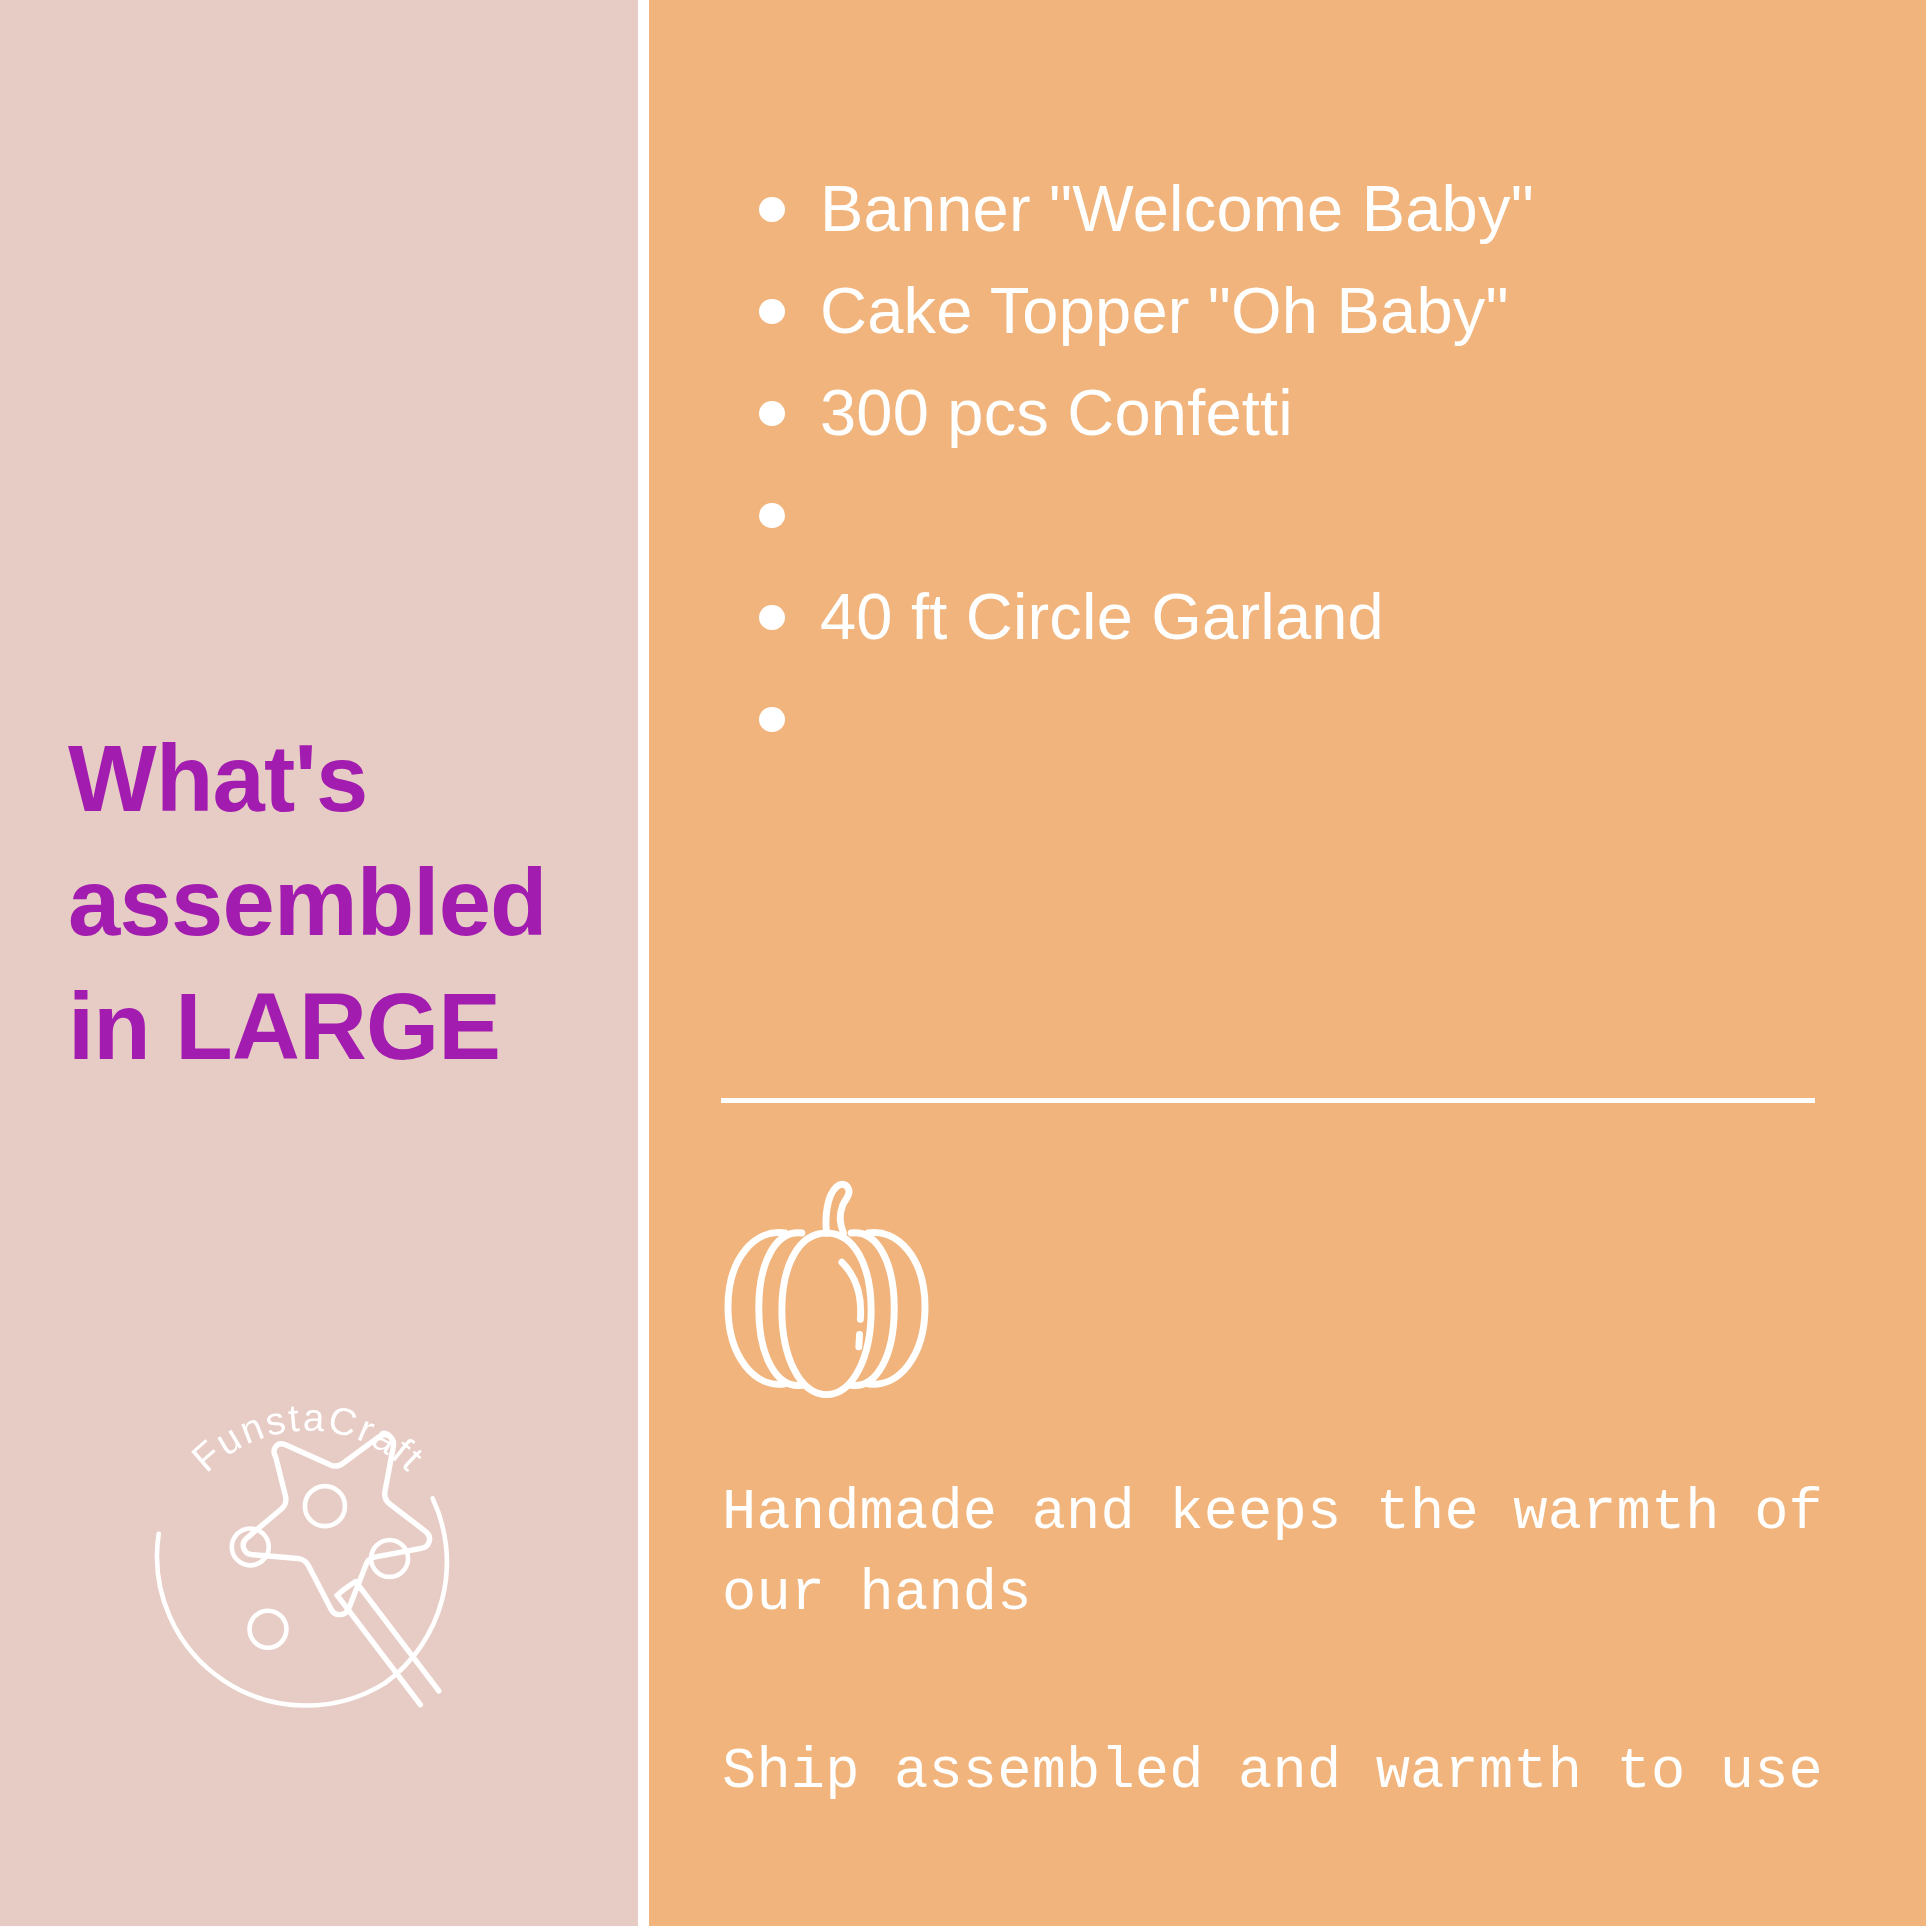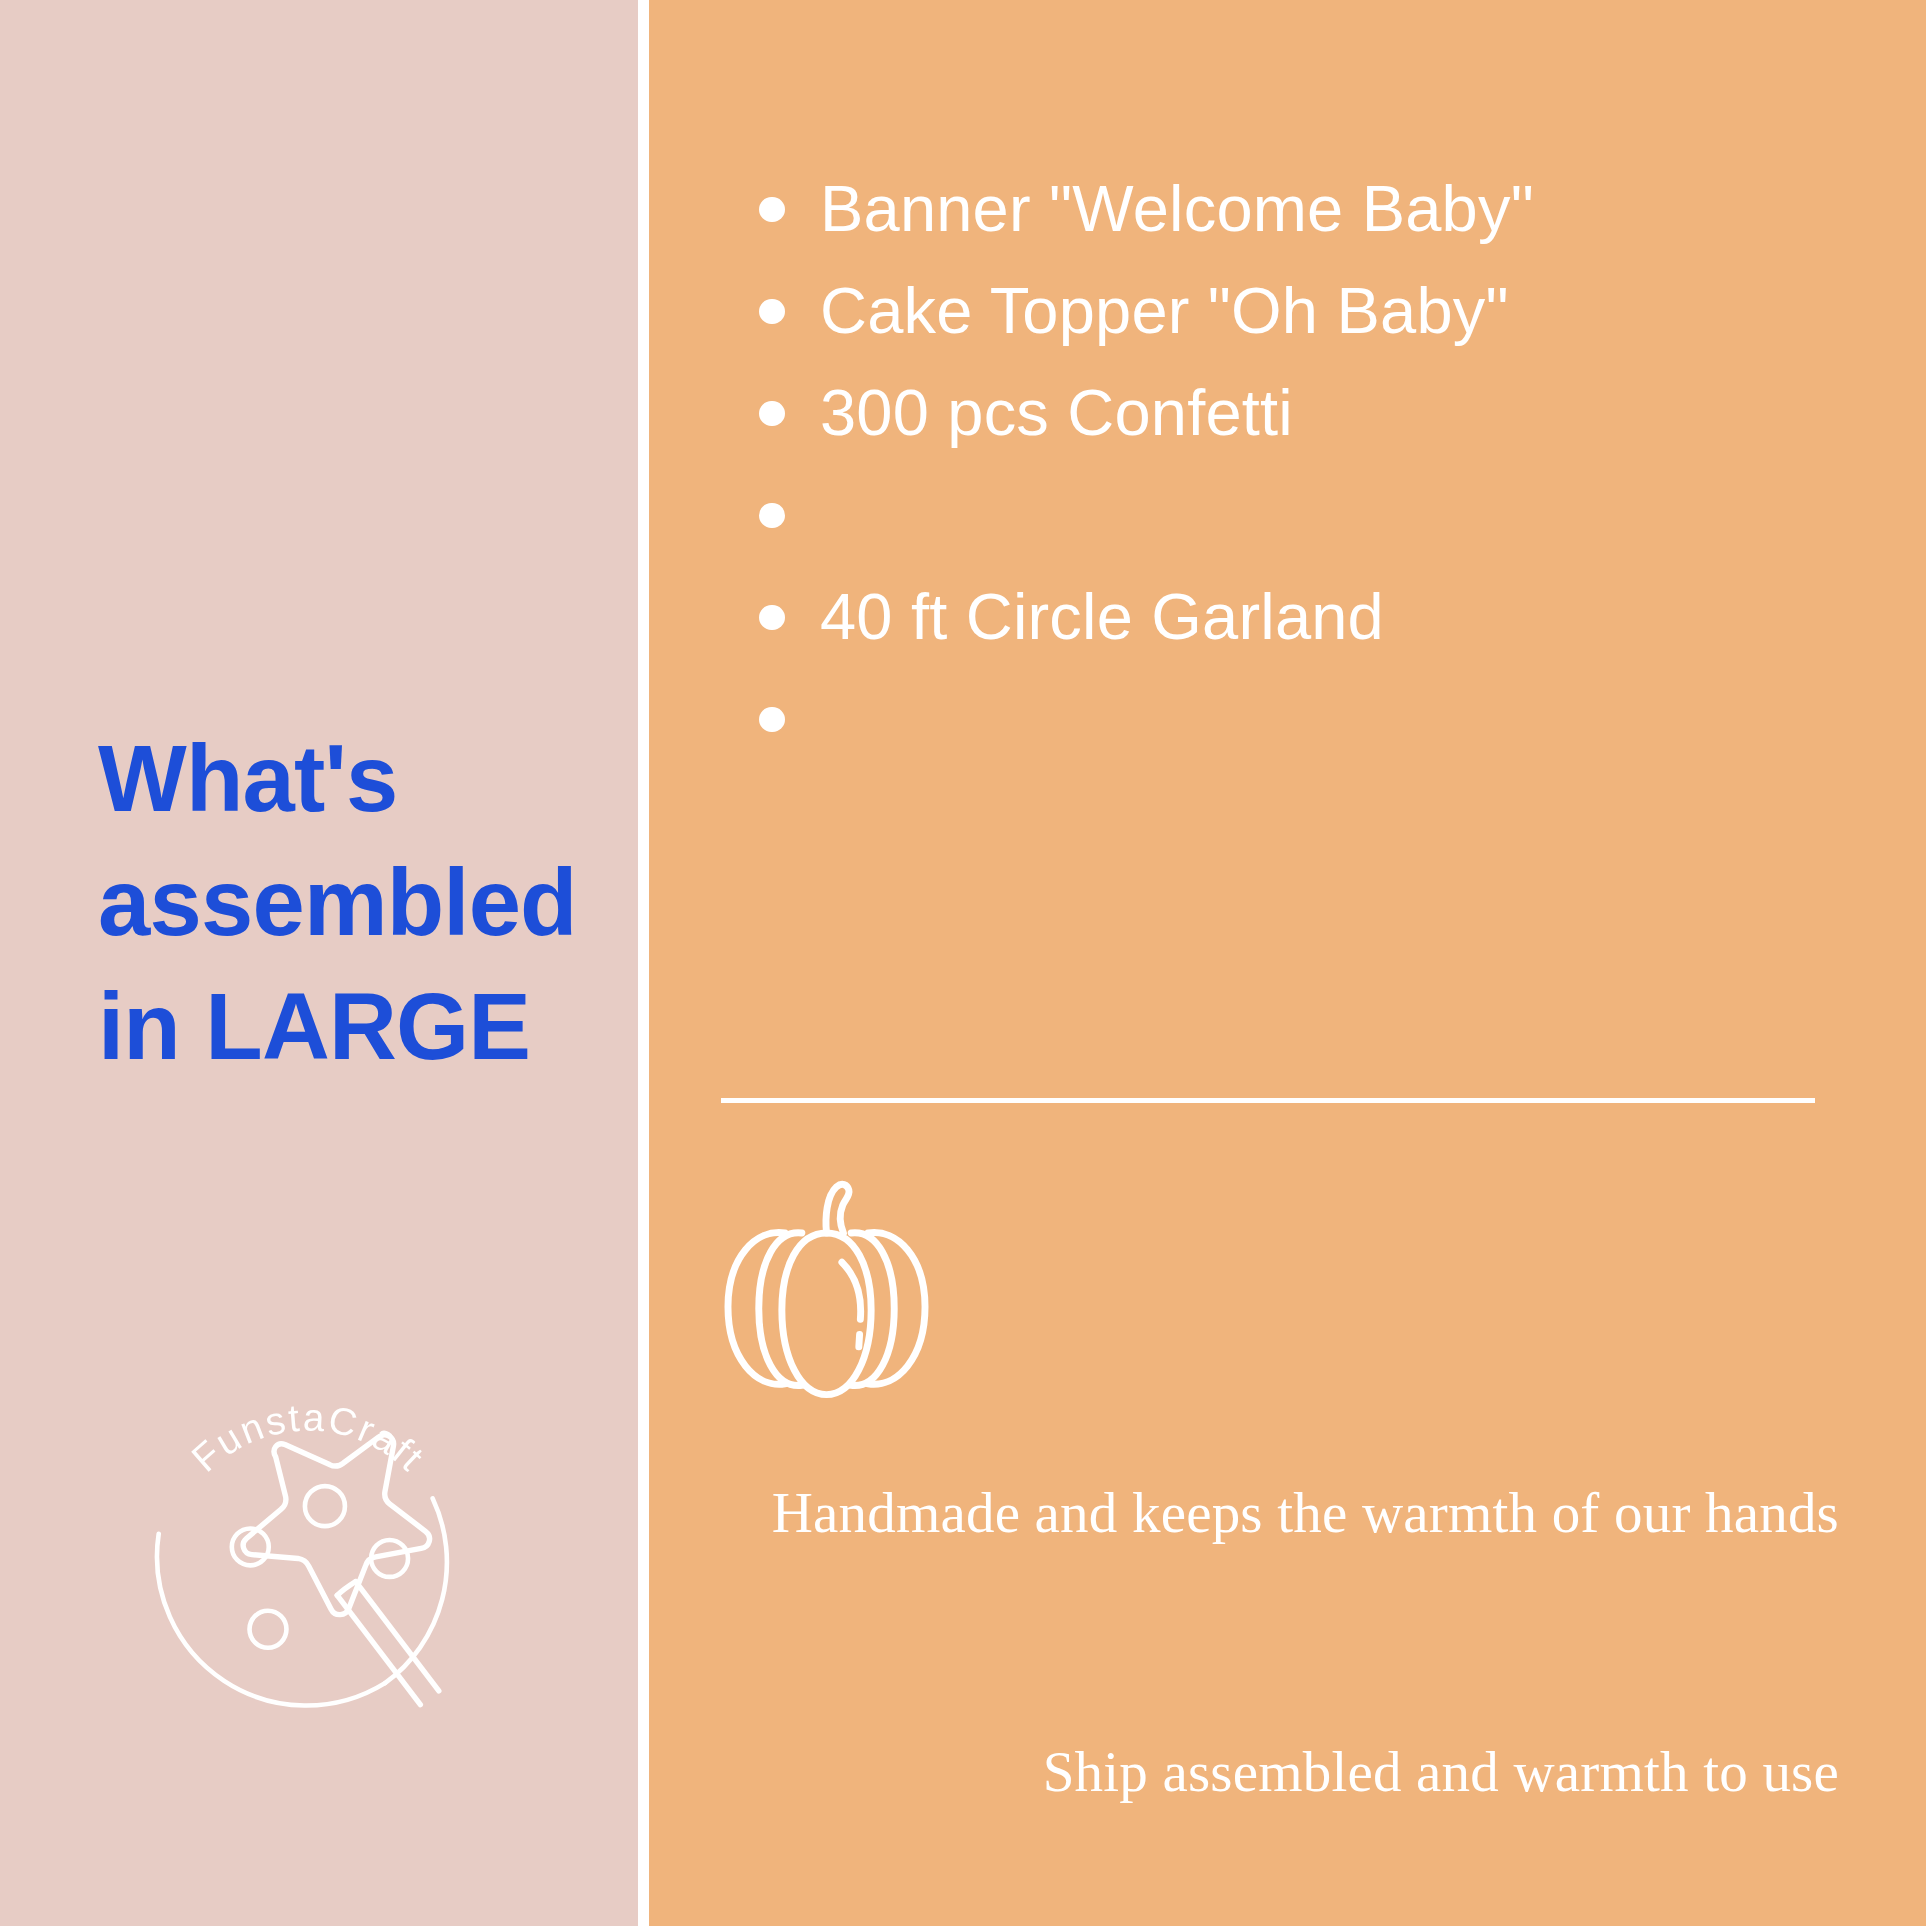--- a/index.html
+++ b/index.html
@@ -19,27 +19,26 @@
   #left-panel {
     position:absolute;
     left:0; top:0;
     width:638px; height:1926px;
     background:#e7ccc5;
   }
   #left-heading {
     position:absolute;
     left:68px; top:717px;
     width:539px;
-    color:#1d4ed8;
+    color:#a21caf;
     font-family:"Liberation Sans", sans-serif;
     font-weight:bold;
     font-size:94px;
     line-height:1.32;
     letter-spacing:-0.8px;
-    margin-left:30px;
   }
   #left-heading .hl {
     text-decoration-thickness:8.5px;
     text-underline-offset:10.8px;
   }
 
   
   #logo-badge {
     position:absolute;
     left:131px; top:1383px;
@@ -103,26 +102,25 @@
     position:absolute;
     left:62px; top:1156px;
     width:231px; height:254px;
   }
   #pumpkin-icon svg { display:block; width:231px; height:254px; }
 
   
   .info-text {
     position:absolute;
     color:#ffffff;
-    font-family:Liberation Serif, serif;
+    font-family:Liberation Mono, monospace;
     font-weight:400;
     font-size:57px;
     line-height:1.42;
     letter-spacing:0.2px;
-    text-align:right;
   }
   #info-handmade { left:73px; top:1473px; width:1117px; }
   #info-shipping { left:73px; top:1732px; width:1117px; }
 </style>
 </head>
 <body>
 
 <div id="page">
 
   <div id="left-panel">

